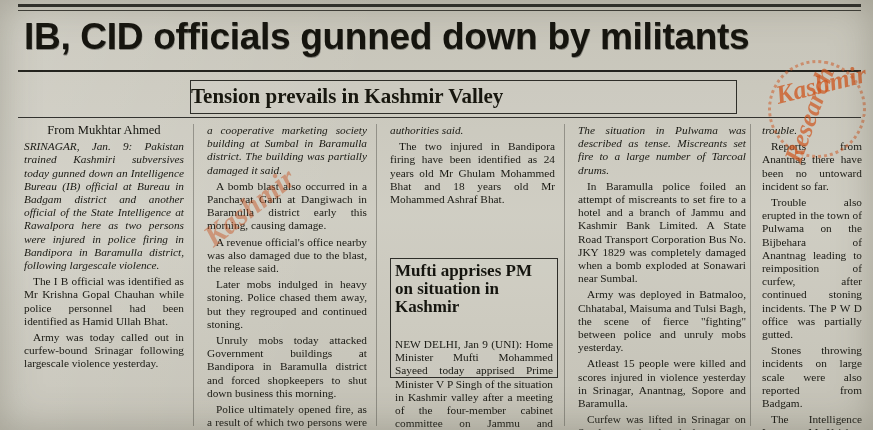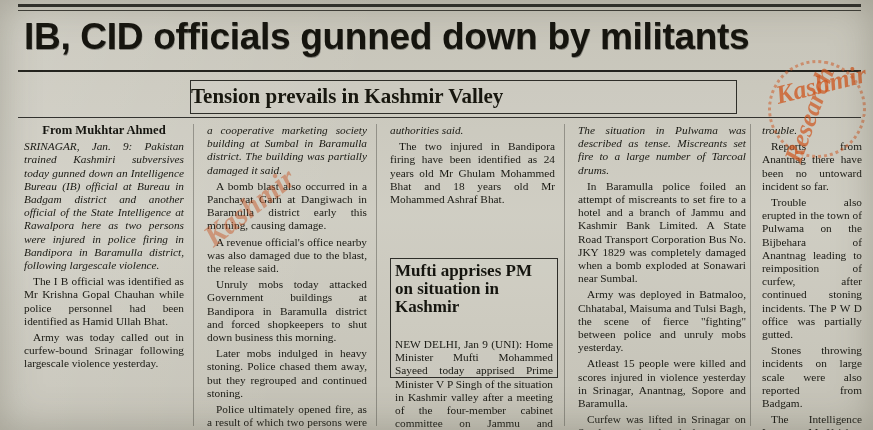--- a/index.html
+++ b/index.html
@@ -89,21 +89,21 @@
     margin: 0 0 3px 0;
     text-indent: 9px;
   }
   .col p.noindent { text-indent: 0; font-style: italic; }
   .col1 { left: 24px;  width: 160px; }
   .col2 { left: 207px; width: 160px; }
   .col3 { left: 390px; width: 165px; }
   .col4 { left: 578px; width: 168px; }
   .col5 { left: 762px; width: 100px; }
   .byline {
-    font-weight: bold;
+    font-weight: normal;
     font-size: 12.6px;
     text-align: center;
     margin: 0 0 3px 0;
     color: #14140f;
   }
   .vrule {
     position: absolute;
     top: 124px;
     width: 1px;
     height: 302px;
@@ -209,22 +209,22 @@
     <p class="noindent">SRINAGAR, Jan. 9: Pakistan trained Kashmiri subversives today gunned down an Intelligence Bureau (IB) official at Bureau in Badgam district and another official of the State Intelligence at Rawalpora here as two persons were injured in police firing in Bandipora in Baramulla district, following largescale violence.</p>
     <p>The I B official was identified as Mr Krishna Gopal Chauhan while police personnel had been identified as Hamid Ullah Bhat.</p>
     <p>Army was today called out in curfew-bound Srinagar following largescale violence yesterday.</p>
 
   </div>
 
   <div class="col col2">
     <p class="noindent">a cooperative marketing society building at Sumbal in Baramulla district. The building was partially damaged it said.</p>
     <p>A bomb blast also occurred in a Panchayat Garh at Dangiwach in Baramulla district early this morning, causing damage.</p>
     <p>A revenue official's office nearby was also damaged due to the blast, the release said.</p>
+    <p>Later mobs indulged in heavy stoning. Police chased them away, but they regrouped and continued stoning.</p>
     <p>Unruly mobs today attacked Government buildings at Bandipora in Baramulla district and forced shopkeepers to shut down business this morning.</p>
-    <p>Later mobs indulged in heavy stoning. Police chased them away, but they regrouped and continued stoning.</p>
     <p>Police ultimately opened fire, as a result of which two persons were injured. Curfew was reimposed in the town soon after.</p>
   </div>
 
   <div class="col col3">
     <p class="noindent">authorities said.</p>
     <p>The two injured in Bandipora firing have been identified as 24 years old Mr Ghulam Mohammed Bhat and 18 years old Mr Mohammed Ashraf Bhat.</p>
   </div>
 
   <div class="col col4">
     <p class="noindent">The situation in Pulwama was described as tense. Miscreants set fire to a large number of Tarcoal drums.</p>

